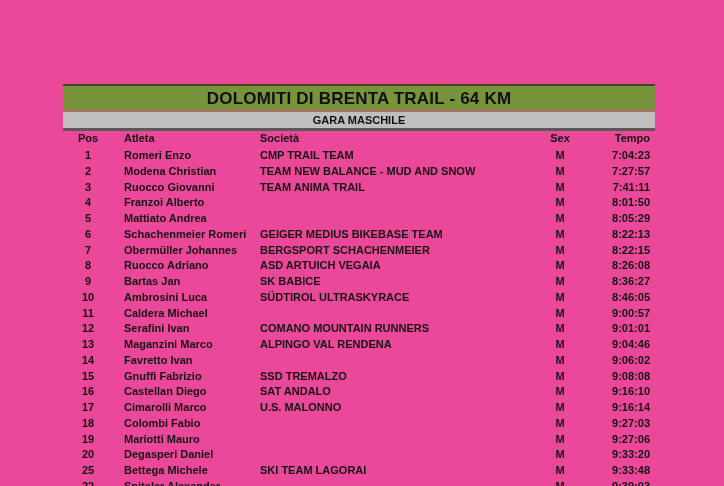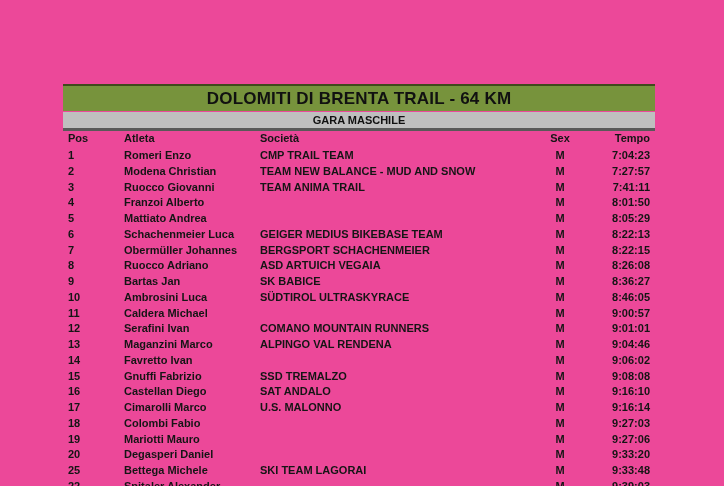--- a/index.html
+++ b/index.html
@@ -64,21 +64,21 @@
     height: 15.75px;
   }
   .cell {
     position: absolute;
     top: 0;
     line-height: 15.75px;
     font-size: 11px;
     white-space: nowrap;
   }
   .header-row .cell { line-height: 15px; }
-  .c-pos     { left: 5px;   width: 40px; text-align: left; }
+  .c-pos     { left: 5px;   width: 40px; text-align: center; }
   .c-atleta  { left: 61px; }
   .c-societa { left: 197px; }
   .c-sex     { left: 480px; width: 34px; text-align: center; }
   .c-tempo   { left: 517px; width: 70px; text-align: right; }
 </style>
 </head>
 <body>
 
 <div class="page">
 
@@ -131,21 +131,21 @@
       </div>
       <div class="row">
         <span class="cell c-pos">5</span>
         <span class="cell c-atleta">Mattiato Andrea</span>
         <span class="cell c-societa"></span>
         <span class="cell c-sex">M</span>
         <span class="cell c-tempo">8:05:29</span>
       </div>
       <div class="row">
         <span class="cell c-pos">6</span>
-        <span class="cell c-atleta">Schachenmeier Luca</span>
+        <span class="cell c-atleta">Schachenmeier Romeri</span>
         <span class="cell c-societa">GEIGER MEDIUS BIKEBASE TEAM</span>
         <span class="cell c-sex">M</span>
         <span class="cell c-tempo">8:22:13</span>
       </div>
       <div class="row">
         <span class="cell c-pos">7</span>
         <span class="cell c-atleta">Obermüller Johannes</span>
         <span class="cell c-societa">BERGSPORT SCHACHENMEIER</span>
         <span class="cell c-sex">M</span>
         <span class="cell c-tempo">8:22:15</span>

